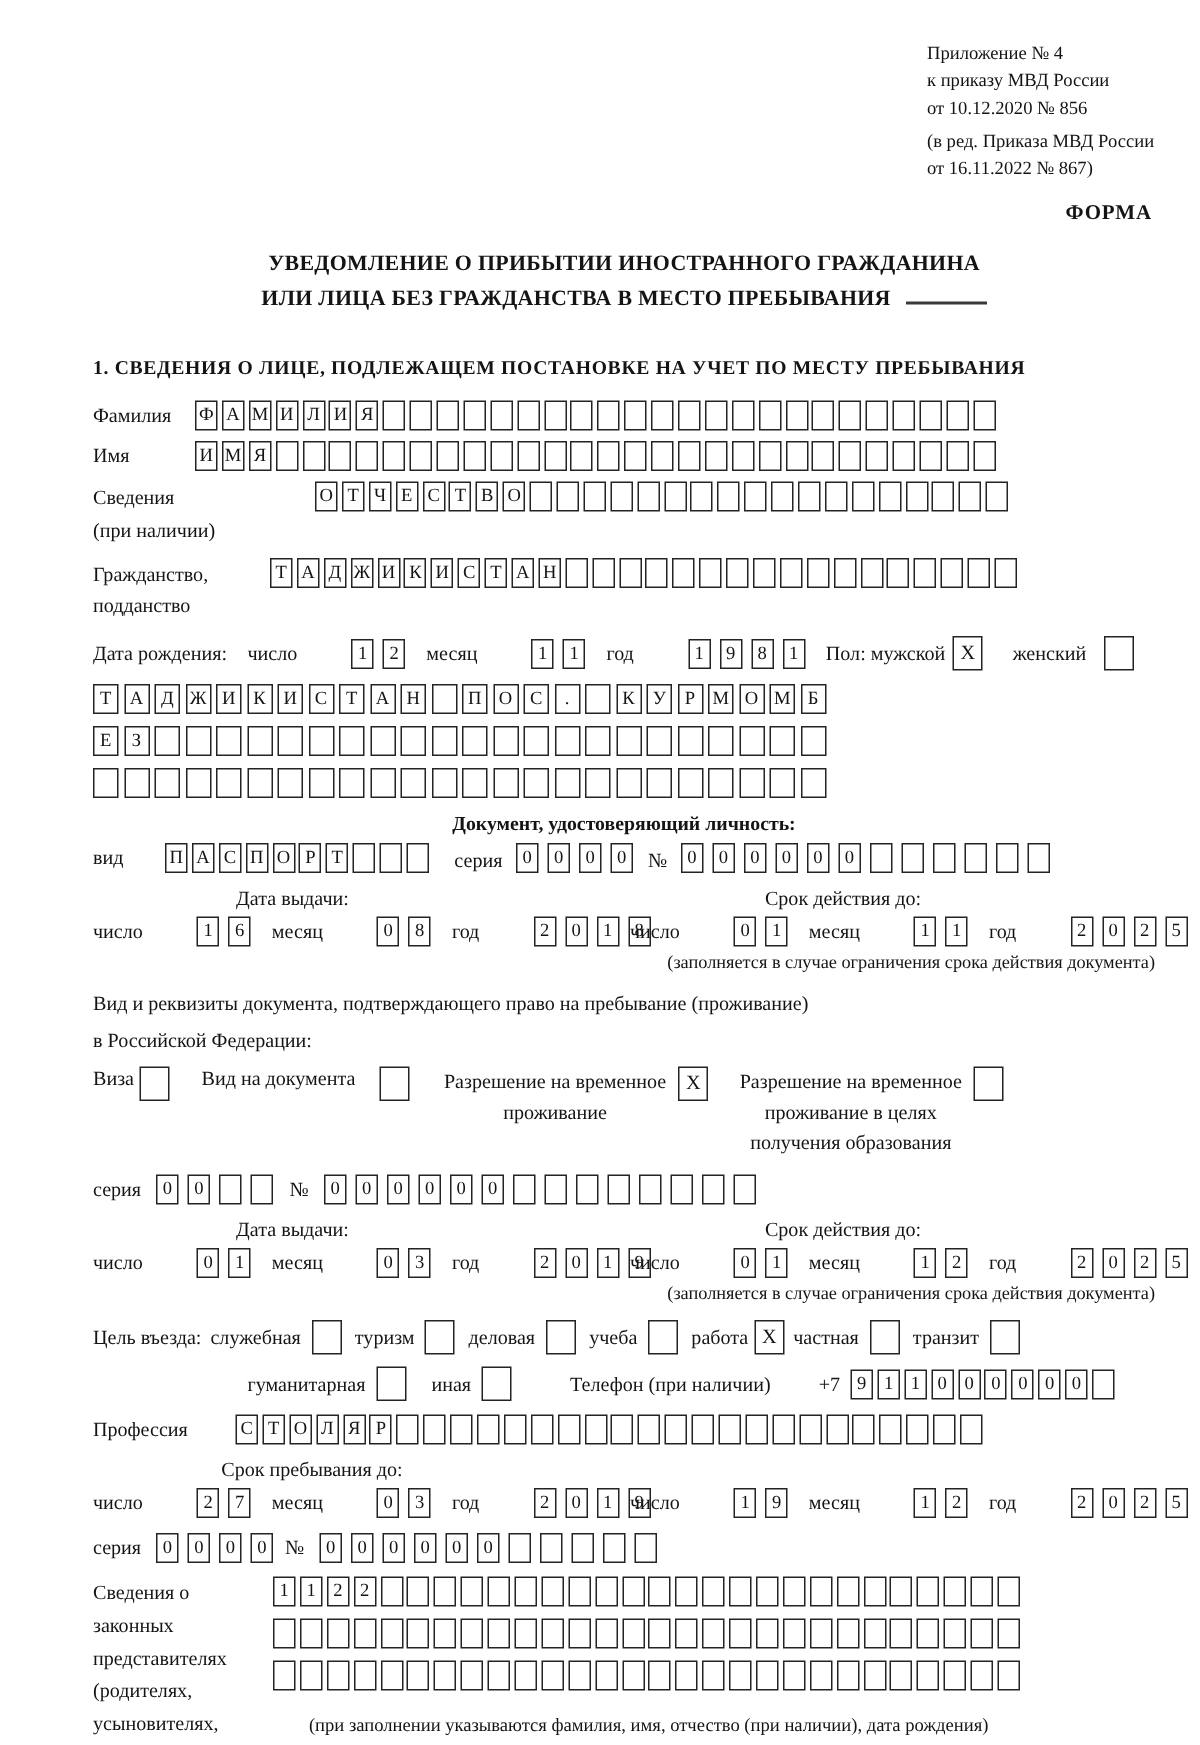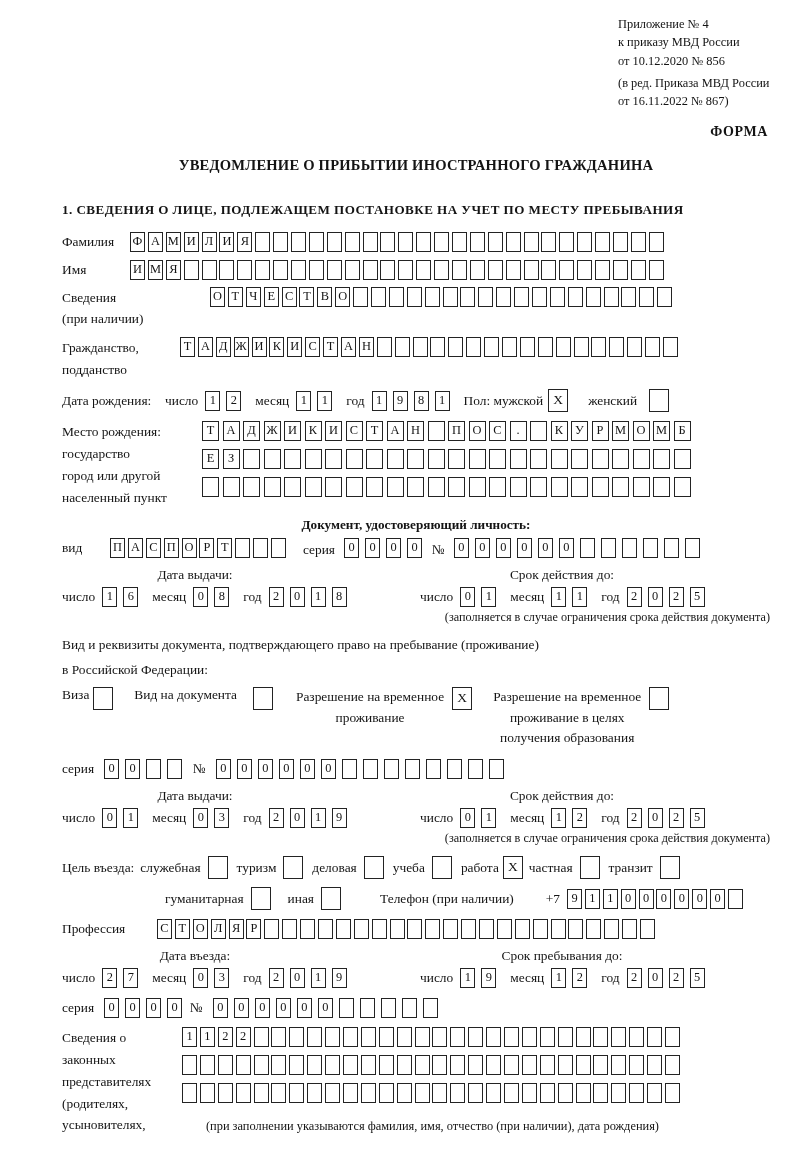--- a/index.html
+++ b/index.html
@@ -1,18 +1,18 @@
 <!DOCTYPE html>
 <html><head>
 <meta charset="utf-8">
 <style>
   html,body { margin:0; padding:0; background:#ffffff; }
   .page {
     position:relative; width:800px; height:1163px; margin:0 auto; background:#fff;
-    box-sizing:border-box; padding:15px 30px 16px 62px;
+    box-sizing:border-box; padding:26px 30px 16px 62px;
     font-family:"Liberation Serif","DejaVu Serif",serif; color:#141414;
     overflow:hidden;
   }
   
   .toprefs { margin-left:556px; font-size:12.4px; line-height:1.48; }
   .toprefs .gapline { margin-top:4px; }
   .forma { text-align:right; font-weight:bold; font-size:14px; letter-spacing:0.6px; margin-top:13px; padding-right:2px; }
   
   .title { text-align:center; font-weight:bold; font-size:14.6px; line-height:1.62; margin-top:14px; letter-spacing:0.2px; }
   .blank { display:inline-block; width:54px; border-bottom:2.4px solid #3a3a3a; height:12px; margin-left:10px; }
@@ -27,21 +27,21 @@
     display:inline-block; box-sizing:border-box; width:15px; height:20px;
     border:1.5px solid #232323; margin-right:2.9px; text-align:center;
     font-size:12.4px; line-height:16.5px; vertical-align:top; background:#fff;
   }
   .wide .cell { width:17px; margin-right:3.5px; }
   .cellrow { margin-bottom:8px; white-space:nowrap; }
   .cellrow:last-child { margin-bottom:0; }
   
   .dl { margin-right:7px; }
   .gap .cell { margin-right:6px; }
-  .dg .cells { margin-right:8px; }
+  .dg .cells { margin-right:8px;margin-left:29px; }
   .dg { display:inline-flex; align-items:center; }
   .dategrid { display:grid; grid-template-columns:358px 1fr; font-size:13.4px; }
   .dhead { margin-top:9px; }
   .dhead .h1 { text-align:center; padding-right:92px; }
   .dhead .h2 { text-align:center; padding-right:66px; }
   .drow { margin-top:4px; }
   .note { text-align:right; font-size:12.2px; margin-top:3px; padding-right:0px; }
   
   .cb {
     display:inline-block; box-sizing:border-box; width:20px; height:23px;
@@ -66,20 +66,21 @@
     <div>к приказу МВД России</div>
     <div>от 10.12.2020 № 856</div>
     <div class="gapline">(в ред. Приказа МВД России</div>
     <div>от 16.11.2022 № 867)</div>
   </div>
 
   <div class="forma">ФОРМА</div>
 
   <div class="title">
     <div>УВЕДОМЛЕНИЕ О ПРИБЫТИИ ИНОСТРАННОГО ГРАЖДАНИНА</div>
+    <div><span>ИЛИ ЛИЦА БЕЗ ГРАЖДАНСТВА В МЕСТО ПРЕБЫВАНИЯ</span><span class="blank"></span></div>
   </div>
 
   <div class="sect">1. СВЕДЕНИЯ О ЛИЦЕ, ПОДЛЕЖАЩЕМ ПОСТАНОВКЕ НА УЧЕТ ПО МЕСТУ ПРЕБЫВАНИЯ</div>
 
   <div class="frow" style="margin-top:14px;">
     <span class="lbl" style="width:68px;">Фамилия</span>
     <span class="cells"><span class="cell">Ф</span><span class="cell">А</span><span class="cell">М</span><span class="cell">И</span><span class="cell">Л</span><span class="cell">И</span><span class="cell">Я</span><span class="cell"></span><span class="cell"></span><span class="cell"></span><span class="cell"></span><span class="cell"></span><span class="cell"></span><span class="cell"></span><span class="cell"></span><span class="cell"></span><span class="cell"></span><span class="cell"></span><span class="cell"></span><span class="cell"></span><span class="cell"></span><span class="cell"></span><span class="cell"></span><span class="cell"></span><span class="cell"></span><span class="cell"></span><span class="cell"></span><span class="cell"></span><span class="cell"></span><span class="cell"></span></span>
   </div>
 
   <div class="frow">
@@ -113,26 +114,20 @@
       <span class="dl">год</span>
       <span class="cells gap"><span class="cell">1</span><span class="cell">9</span><span class="cell">8</span><span class="cell">1</span></span>
     </span>
     <span>Пол: мужской</span>
     <span class="cb" style="margin-left:5px;">X</span>
     <span style="margin-left:20px;">женский</span>
     <span class="cb" style="margin-left:12px;"></span>
   </div>
 
   <div class="frow" style="margin-top:9px;">
-    <span class="lbl stack" style="width:140px;">
-      <span>Место рождения:</span><br>
-      <span>государство</span><br>
-      <span>город или другой</span><br>
-      <span>населенный пункт</span>
-    </span>
     <span>
       <div class="cellrow wide"><span class="cells"><span class="cell">Т</span><span class="cell">А</span><span class="cell">Д</span><span class="cell">Ж</span><span class="cell">И</span><span class="cell">К</span><span class="cell">И</span><span class="cell">С</span><span class="cell">Т</span><span class="cell">А</span><span class="cell">Н</span><span class="cell"></span><span class="cell">П</span><span class="cell">О</span><span class="cell">С</span><span class="cell">.</span><span class="cell"></span><span class="cell">К</span><span class="cell">У</span><span class="cell">Р</span><span class="cell">М</span><span class="cell">О</span><span class="cell">М</span><span class="cell">Б</span></span></div>
       <div class="cellrow wide"><span class="cells"><span class="cell">Е</span><span class="cell">З</span><span class="cell"></span><span class="cell"></span><span class="cell"></span><span class="cell"></span><span class="cell"></span><span class="cell"></span><span class="cell"></span><span class="cell"></span><span class="cell"></span><span class="cell"></span><span class="cell"></span><span class="cell"></span><span class="cell"></span><span class="cell"></span><span class="cell"></span><span class="cell"></span><span class="cell"></span><span class="cell"></span><span class="cell"></span><span class="cell"></span><span class="cell"></span><span class="cell"></span></span></div>
       <div class="cellrow wide"><span class="cells"><span class="cell"></span><span class="cell"></span><span class="cell"></span><span class="cell"></span><span class="cell"></span><span class="cell"></span><span class="cell"></span><span class="cell"></span><span class="cell"></span><span class="cell"></span><span class="cell"></span><span class="cell"></span><span class="cell"></span><span class="cell"></span><span class="cell"></span><span class="cell"></span><span class="cell"></span><span class="cell"></span><span class="cell"></span><span class="cell"></span><span class="cell"></span><span class="cell"></span><span class="cell"></span><span class="cell"></span></span></div>
     </span>
   </div>
 
   <div class="dochead">Документ, удостоверяющий личность:</div>
 
   <div class="frow" style="margin-top:5px; align-items:flex-end;">
@@ -273,21 +268,20 @@
     <span style="margin-left:32px; margin-right:7px;">+7</span>
     <span class="cells"><span class="cell">9</span><span class="cell">1</span><span class="cell">1</span><span class="cell">0</span><span class="cell">0</span><span class="cell">0</span><span class="cell">0</span><span class="cell">0</span><span class="cell">0</span><span class="cell"></span></span>
   </div>
 
   <div class="frow" style="margin-top:9px;">
     <span class="lbl" style="width:95px;">Профессия</span>
     <span class="cells"><span class="cell">С</span><span class="cell">Т</span><span class="cell">О</span><span class="cell">Л</span><span class="cell">Я</span><span class="cell">Р</span><span class="cell"></span><span class="cell"></span><span class="cell"></span><span class="cell"></span><span class="cell"></span><span class="cell"></span><span class="cell"></span><span class="cell"></span><span class="cell"></span><span class="cell"></span><span class="cell"></span><span class="cell"></span><span class="cell"></span><span class="cell"></span><span class="cell"></span><span class="cell"></span><span class="cell"></span><span class="cell"></span><span class="cell"></span><span class="cell"></span><span class="cell"></span><span class="cell"></span></span>
   </div>
 
   <div class="dategrid dhead">
-    <span class="h1">Дата въезда:</span>
     <span class="h2">Срок пребывания до:</span>
   </div>
   <div class="dategrid drow">
     <span class="dg">
       <span class="dl">число</span>
       <span class="cells gap"><span class="cell">2</span><span class="cell">7</span></span>
       <span class="dl">месяц</span>
       <span class="cells gap"><span class="cell">0</span><span class="cell">3</span></span>
       <span class="dl">год</span>
       <span class="cells gap"><span class="cell">2</span><span class="cell">0</span><span class="cell">1</span><span class="cell">9</span></span>

